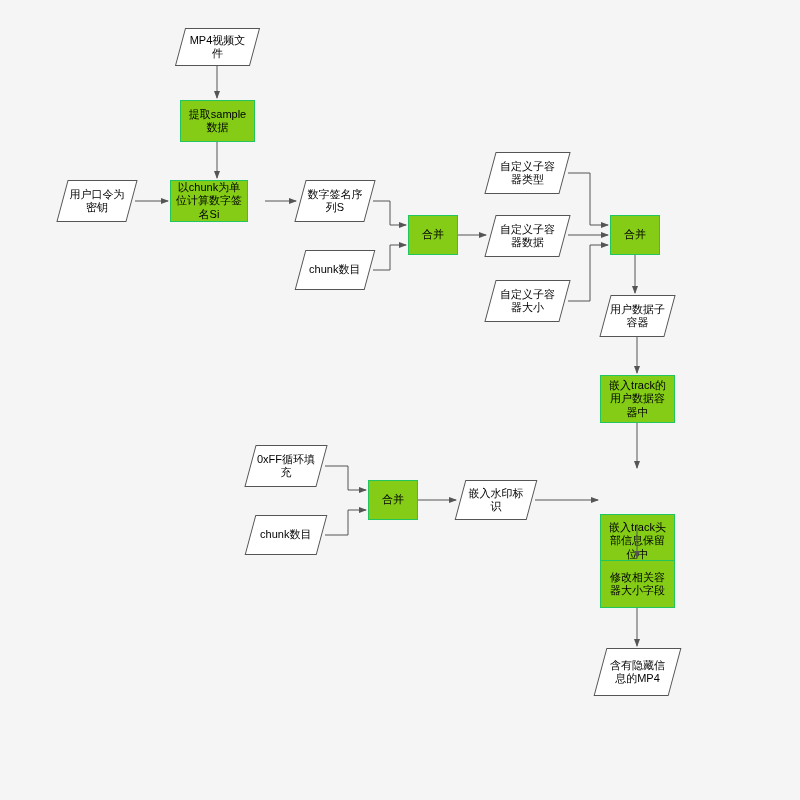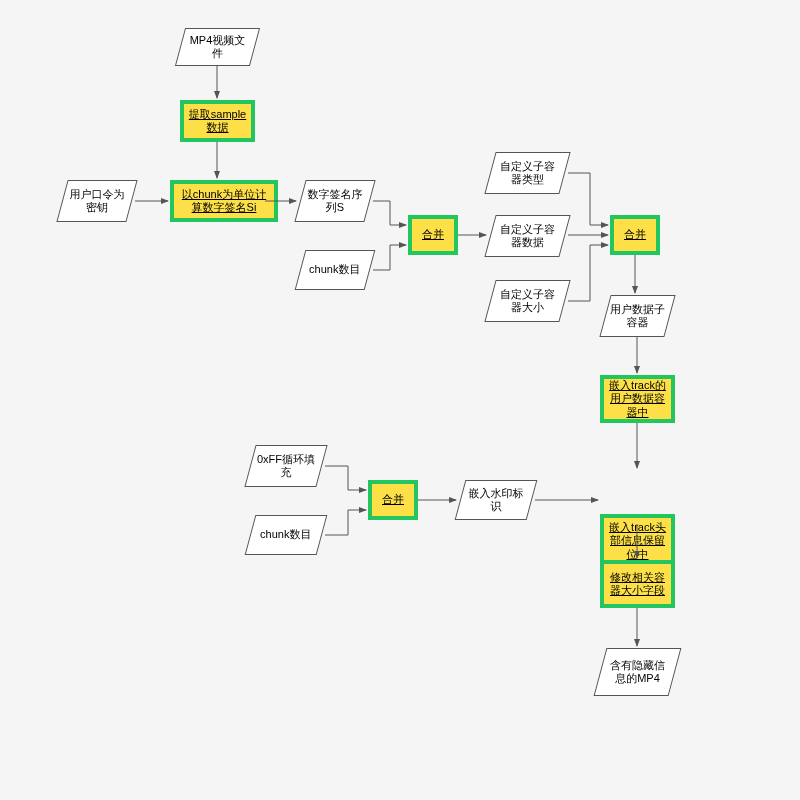--- a/index.html
+++ b/index.html
@@ -16,23 +16,22 @@
     position: absolute;
     text-align: center;
     display: flex;
     align-items: center;
     justify-content: center;
     line-height: 1.2;
     padding: 4px;
     box-sizing: border-box;
   }
   .rect {
-    border: 4px solid #22c55e;
-    background: #fde047;
-    text-decoration: underline;
+    border: 1px solid #22c55e;
+    background: #84cc16;
   }
   .para {
     background: #fff;
     border: 1px solid #555;
     transform: skewX(-15deg);
   }
   .para > span { transform: skewX(15deg); display:block; }
   svg.arrows {
     position: absolute;
     top: 0; left: 0;
@@ -47,21 +46,21 @@
 
 <div class="node para" style="left:180px; top:28px; width:75px; height:38px;">
     <span>MP4视频文件</span>
   </div>
 <div class="node rect" style="left:180px; top:100px; width:75px; height:42px;">
     <span>提取sample数据</span>
   </div>
 <div class="node para" style="left:62px; top:180px; width:70px; height:42px;">
     <span>用户口令为密钥</span>
   </div>
-<div class="node rect" style="left:170px; top:180px; width:108px; height:42px;">
+<div class="node rect" style="left:170px; top:180px; width:78px; height:42px;">
     <span>以chunk为单位计算数字签名Si</span>
   </div>
 <div class="node para" style="left:300px; top:180px; width:70px; height:42px;">
     <span>数字签名序列S</span>
   </div>
 <div class="node para" style="left:300px; top:250px; width:70px; height:40px;">
     <span>chunk数目</span>
   </div>
 <div class="node rect" style="left:408px; top:215px; width:50px; height:40px;">
     <span>合并</span>

